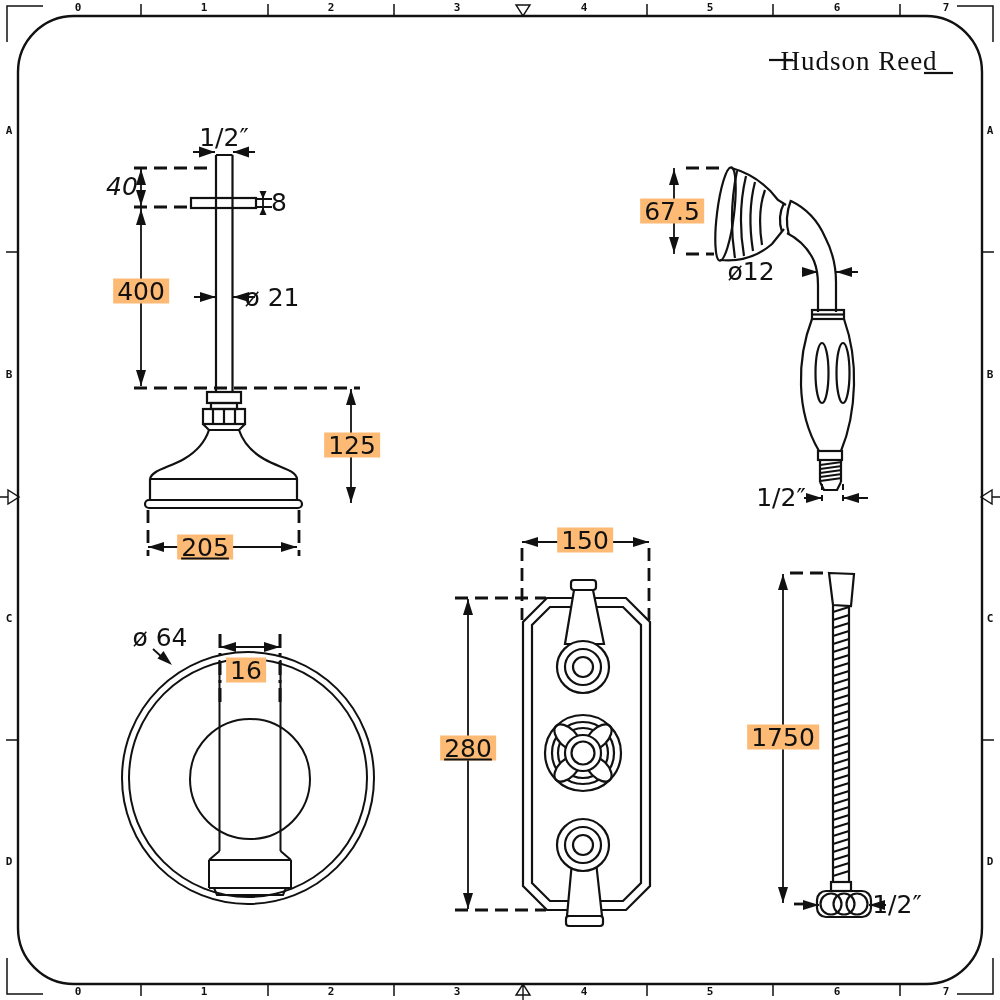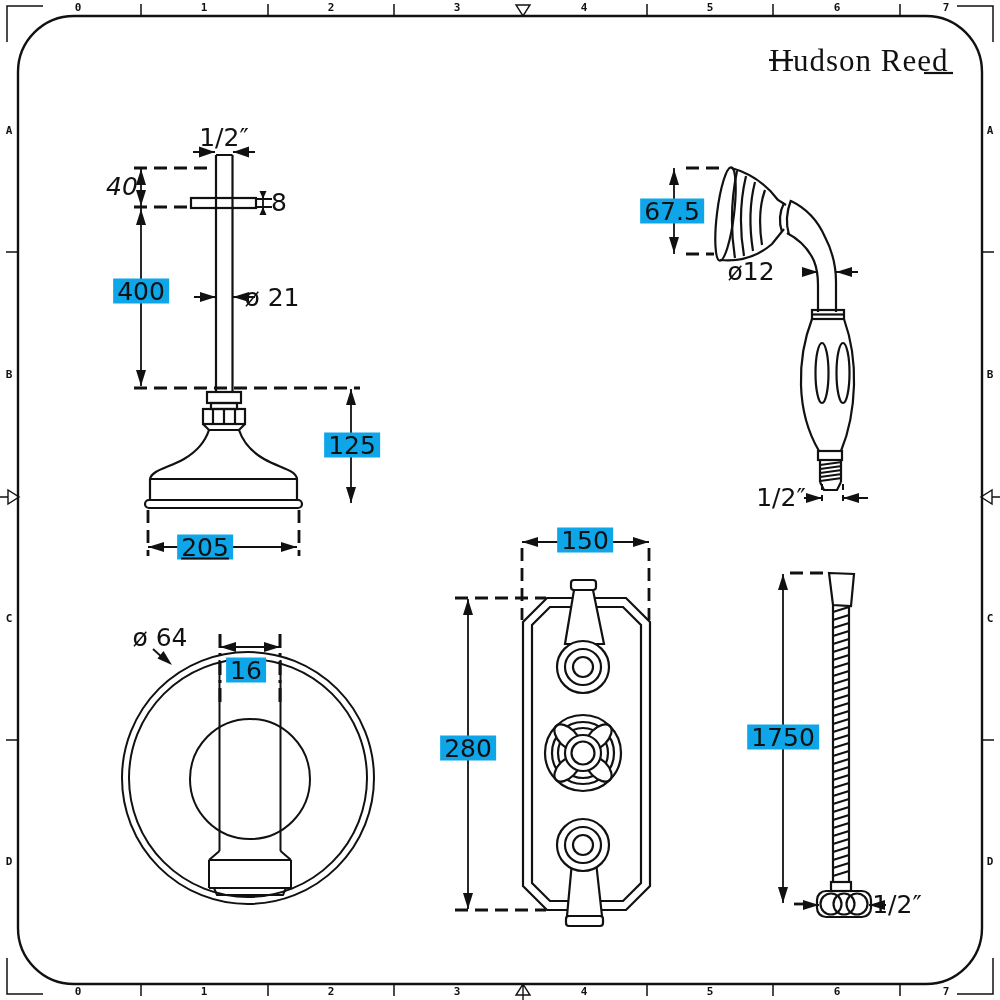--- a/index.html
+++ b/index.html
@@ -1,25 +1,25 @@
 <!DOCTYPE html>
 <html><head>
 <meta charset="utf-8">
 <style>
   html,body{margin:0;padding:0;background:#fff;}
   #page{position:relative;width:1000px;height:1000px;background:#fff;overflow:hidden;
         font-family:"DejaVu Sans",sans-serif;color:#111;}
   #draw{position:absolute;left:0;top:0;}
   .lbl{position:absolute;transform:translate(-50%,-50%);font-family:"DejaVu Sans",sans-serif;
        font-size:25px;line-height:1;color:#111;white-space:nowrap;text-align:center;}
-  .lbl.bg{background:#0ea5e9;padding:0 4px;}
+  .lbl.bg{background:#fdba74;padding:0 4px;}
   .ruler{position:absolute;transform:translate(-50%,-50%);font-family:"DejaVu Sans Mono",monospace;
          font-size:11px;font-weight:bold;color:#111;line-height:1;}
   .logo{position:absolute;transform:translate(-50%,-50%);font-family:"Liberation Serif","DejaVu Serif",serif;
-        font-size:31px;color:#111;letter-spacing:1px;white-space:nowrap;}
+        font-size:27px;color:#111;letter-spacing:1px;white-space:nowrap;}
 </style>
 </head>
 <body>
 
 <div id="page">
 
 <svg id="draw" width="1000" height="1000" viewBox="0 0 1000 1000">
   <g stroke="#111" fill="none" stroke-linecap="butt">
 
     <g>
@@ -258,21 +258,21 @@
 <span class="lbl bg" style="left:205px;top:547px;text-decoration:underline;">205</span>
 
 <span class="lbl bg" style="left:672px;top:211px;">67.5</span>
 <span class="lbl" style="left:751px;top:271px;">ø12</span>
 <span class="lbl" style="left:781px;top:497px;">1/2″</span>
 
 <span class="lbl" style="left:160px;top:637px;">ø 64</span>
 <span class="lbl bg" style="left:246px;top:670px;">16</span>
 
 <span class="lbl bg" style="left:585px;top:540px;">150</span>
-<span class="lbl bg" style="left:468px;top:748px;">280</span>
+<span class="lbl bg" style="left:468px;top:748px;text-decoration:underline;">280</span>
 
 <span class="lbl bg" style="left:783px;top:737px;">1750</span>
 <span class="lbl" style="left:897px;top:904px;">1/2″</span>
 
 <span class="ruler" style="left:78px;top:7px;">0</span>
 <span class="ruler" style="left:204px;top:7px;">1</span>
 <span class="ruler" style="left:331px;top:7px;">2</span>
 <span class="ruler" style="left:457px;top:7px;">3</span>
 <span class="ruler" style="left:584px;top:7px;">4</span>
 <span class="ruler" style="left:710px;top:7px;">5</span>

